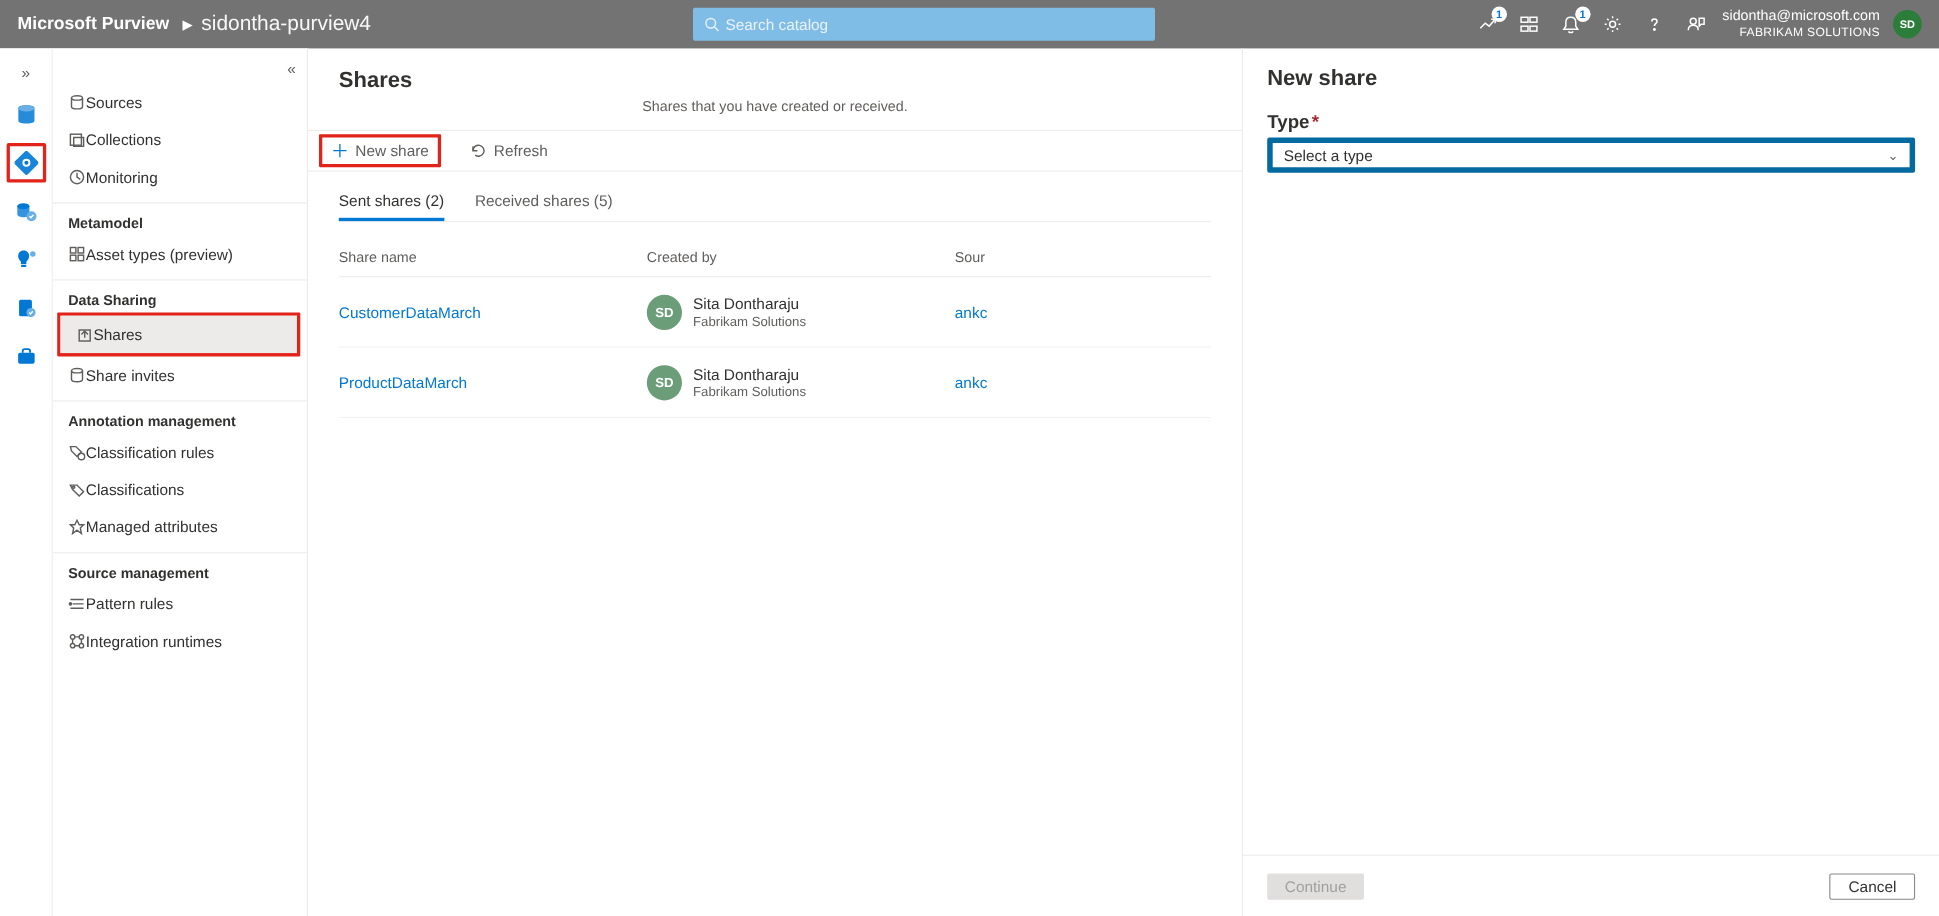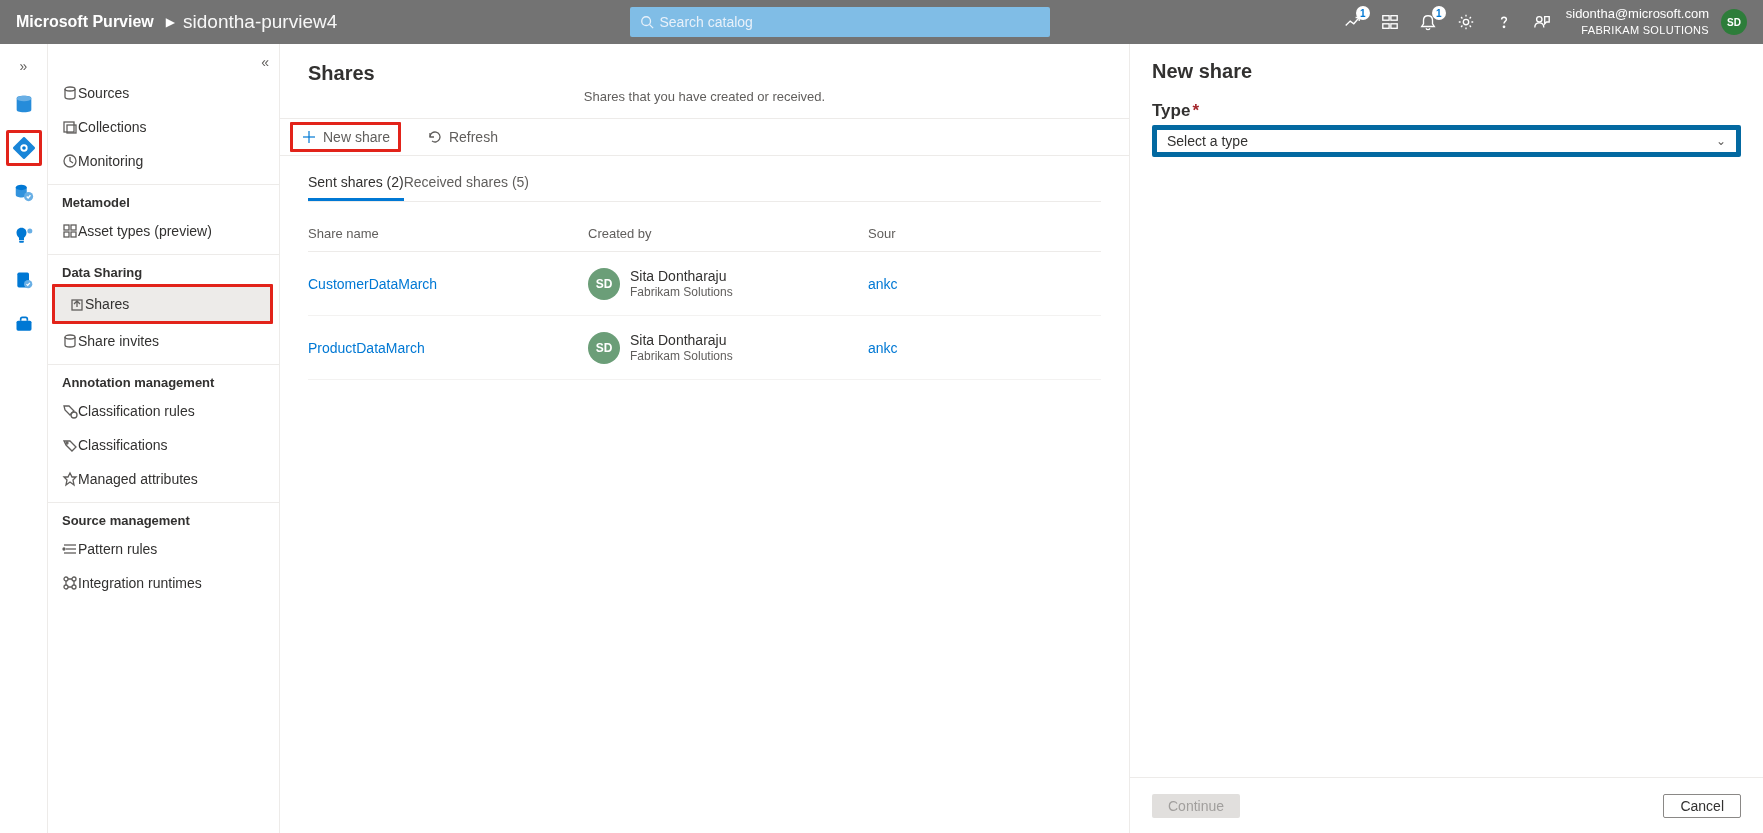--- a/index.html
+++ b/index.html
@@ -41,21 +41,21 @@
 .side-highlight { border: 3px solid #e2231a; border-radius: 1px; margin: 0 6px 0 4px; }
 
 
 .main { flex: 1; display: flex; min-width: 0; }
 .content { flex: 1; padding: 18px 28px; min-width: 0; overflow: hidden; }
 .page-title { font-size: 20px; font-weight: 600; color: #323130; margin-bottom: 4px; }
 .page-sub { font-size: 13px; color: #605e5c; margin-bottom: 14px; text-align: center; }
 .cmdbar { height: 38px; border-top: 1px solid #edebe9; border-bottom: 1px solid #edebe9; display: flex; align-items: center; gap: 18px; padding: 0 4px; margin: 0 -28px; padding-left: 12px; }
 .cmdbtn { display: inline-flex; align-items: center; gap: 6px; color: #605e5c; cursor: pointer; padding: 4px 8px; }
 .cmdbtn.hl { border: 3px solid #e2231a; border-radius: 1px; margin-left: -2px;}
-.tabs { display: flex; margin-top: 10px; border-bottom: 1px solid #edebe9; }
+.tabs { display: flex; gap: 28px; margin-top: 10px; border-bottom: 1px solid #edebe9; }
 .tab { padding: 8px 0; cursor: pointer; color: #605e5c; }
 .tab.active { color: #323130; border-bottom: 3px solid #0078d4; font-weight: 400; }
 .table { margin-top: 18px; }
 .thead { display: flex; color: #605e5c; font-size: 13px; padding: 6px 0 10px; border-bottom: 1px solid #edebe9; }
 .col-name { width: 280px; }
 .col-cby { width: 280px; }
 .col-src { flex: 1; }
 .trow { display: flex; align-items: center; height: 64px; border-bottom: 1px solid #f3f2f1; }
 .link { color: #0078d4; cursor: pointer; }
 .avatar { width: 32px; height: 32px; border-radius: 50%; background: #6b9e78; color: #fff; font-size: 12px; font-weight: 600; display: flex; align-items: center; justify-content: center; margin-right: 10px; }

